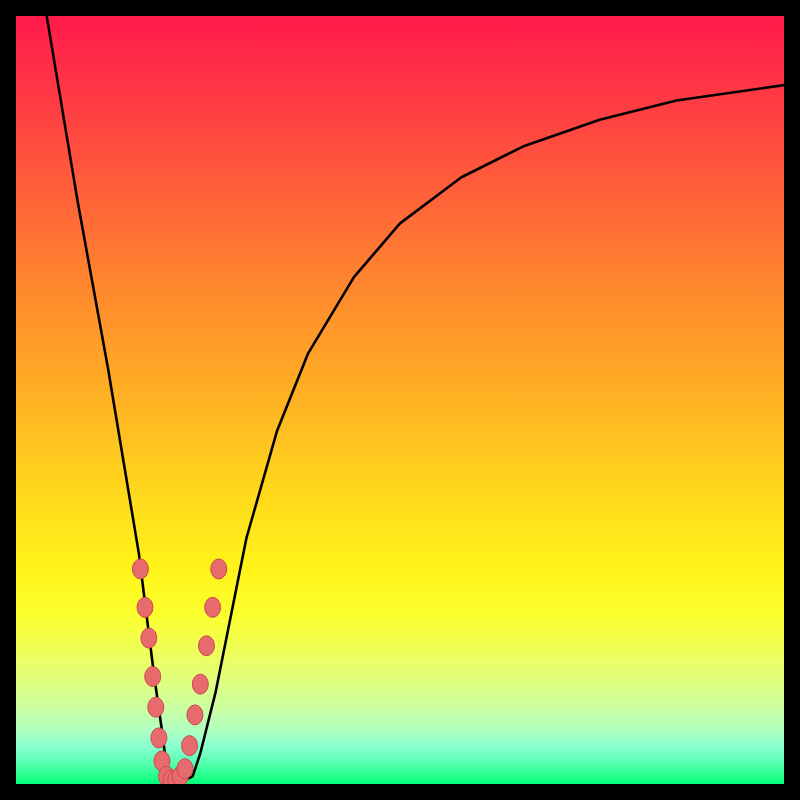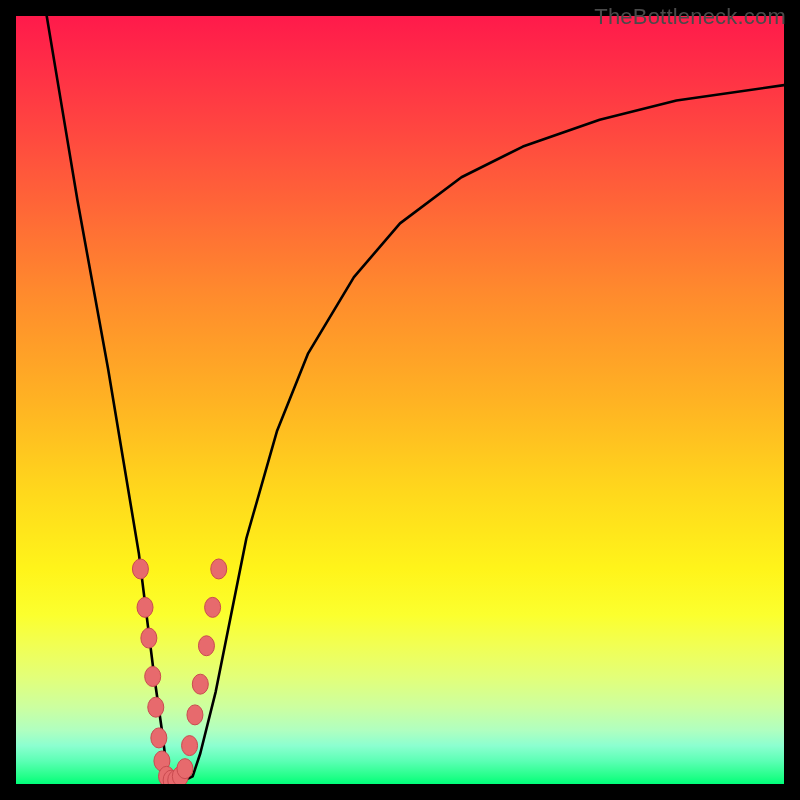--- a/index.html
+++ b/index.html
@@ -93,14 +93,13 @@
           <ellipse cx="168.96" cy="752.64" rx="8" ry="10" fill="#e76a6d" stroke="#c94a4f" stroke-width="1"></ellipse>
           <ellipse cx="173.57" cy="729.60" rx="8" ry="10" fill="#e76a6d" stroke="#c94a4f" stroke-width="1"></ellipse>
           <ellipse cx="178.94" cy="698.88" rx="8" ry="10" fill="#e76a6d" stroke="#c94a4f" stroke-width="1"></ellipse>
           <ellipse cx="184.32" cy="668.16" rx="8" ry="10" fill="#e76a6d" stroke="#c94a4f" stroke-width="1"></ellipse>
           <ellipse cx="190.46" cy="629.76" rx="8" ry="10" fill="#e76a6d" stroke="#c94a4f" stroke-width="1"></ellipse>
           <ellipse cx="196.61" cy="591.36" rx="8" ry="10" fill="#e76a6d" stroke="#c94a4f" stroke-width="1"></ellipse>
           <ellipse cx="202.75" cy="552.96" rx="8" ry="10" fill="#e76a6d" stroke="#c94a4f" stroke-width="1"></ellipse>
         </g>
     </svg>
   </div>
-  <div class="watermark">TheBottleneck.com</div>
 </div>
 
 </body></html>

